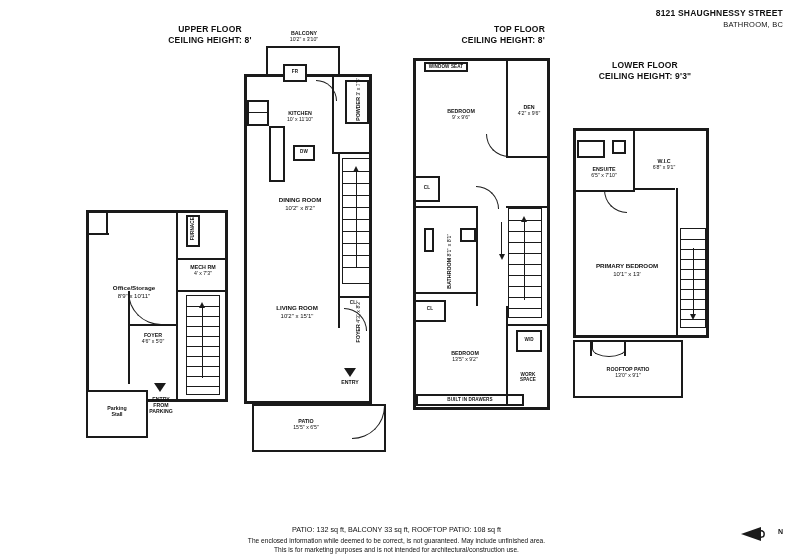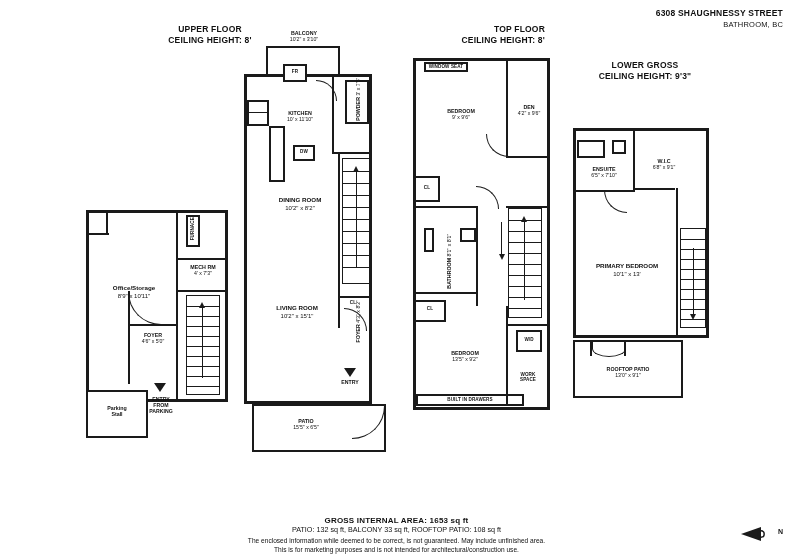--- a/index.html
+++ b/index.html
@@ -104,36 +104,36 @@
   .f3 { font-size:7.2px; }
   .f4 { font-size:6.6px; margin-top:3px; line-height:8.4px; }
 
   .compass { position:absolute; right:10px; bottom:14px; width:44px; height:24px; }
   .compass .nlbl { position:absolute; right:0; top:6px; font-size:7px; font-weight:bold;}
 </style>
 </head>
 <body>
 
 <div class="abs addr">
-  <div>6308 SHAUGHNESSY STREET</div>
+  <div>8121 SHAUGHNESSY STREET</div>
   <div class="sub">BATHROOM, BC</div>
 </div>
 
 <div class="abs floor-title" style="left:125px; top:24px; width:170px;">
   <div>UPPER FLOOR</div>
   <div class="ch">CEILING HEIGHT: 8'</div>
 </div>
 
 <div class="abs floor-title" style="left:375px; top:24px; width:170px;text-align:right;">
   <div>TOP FLOOR</div>
   <div class="ch">CEILING HEIGHT: 8'</div>
 </div>
 
 <div class="abs floor-title" style="left:560px; top:60px; width:170px;">
-  <div>LOWER GROSS</div>
+  <div>LOWER FLOOR</div>
   <div class="ch">CEILING HEIGHT: 9'3"</div>
 </div>
 
 <div class="abs floor-title" style="left:65px; top:176px; width:170px;">
   <div></div>
   <div class="ch"></div>
 </div>
 
 <div>
 
@@ -390,21 +390,20 @@
   <div class="ln" style="left:590px; top:340px; width:2px; height:16px;"></div>
   <div class="ln" style="left:624px; top:340px; width:2px; height:16px;"></div>
   <div class="swing" style="left:592px; top:340px; width:32px; height:16px; border-top:none; border-radius:0 0 50% 50%;"></div>
   <div class="rm rm-sm" style="left:588px; top:366px; width:80px;">
     <span>ROOFTOP PATIO</span><br>
     <span class="dim">13'0" x 9'1"</span>
   </div>
 </div>
 
 <div class="abs footer">
-  <div class="f1">GROSS INTERNAL AREA: 1653 sq ft</div>
   <div class="f3">PATIO: 132 sq ft, BALCONY 33 sq ft, ROOFTOP PATIO: 108 sq ft</div>
   <div class="f4">
     <span>The enclosed information while deemed to be correct, is not guaranteed. May include unfinished area.</span><br>
     <span>This is for marketing purposes and is not intended for architectural/construction use.</span>
   </div>
 </div>
 
 <div class="compass">
   <svg width="30" height="24" viewBox="0 0 30 24">
     <polygon points="2,12 22,5 22,19" fill="#1a1a1a"></polygon>

